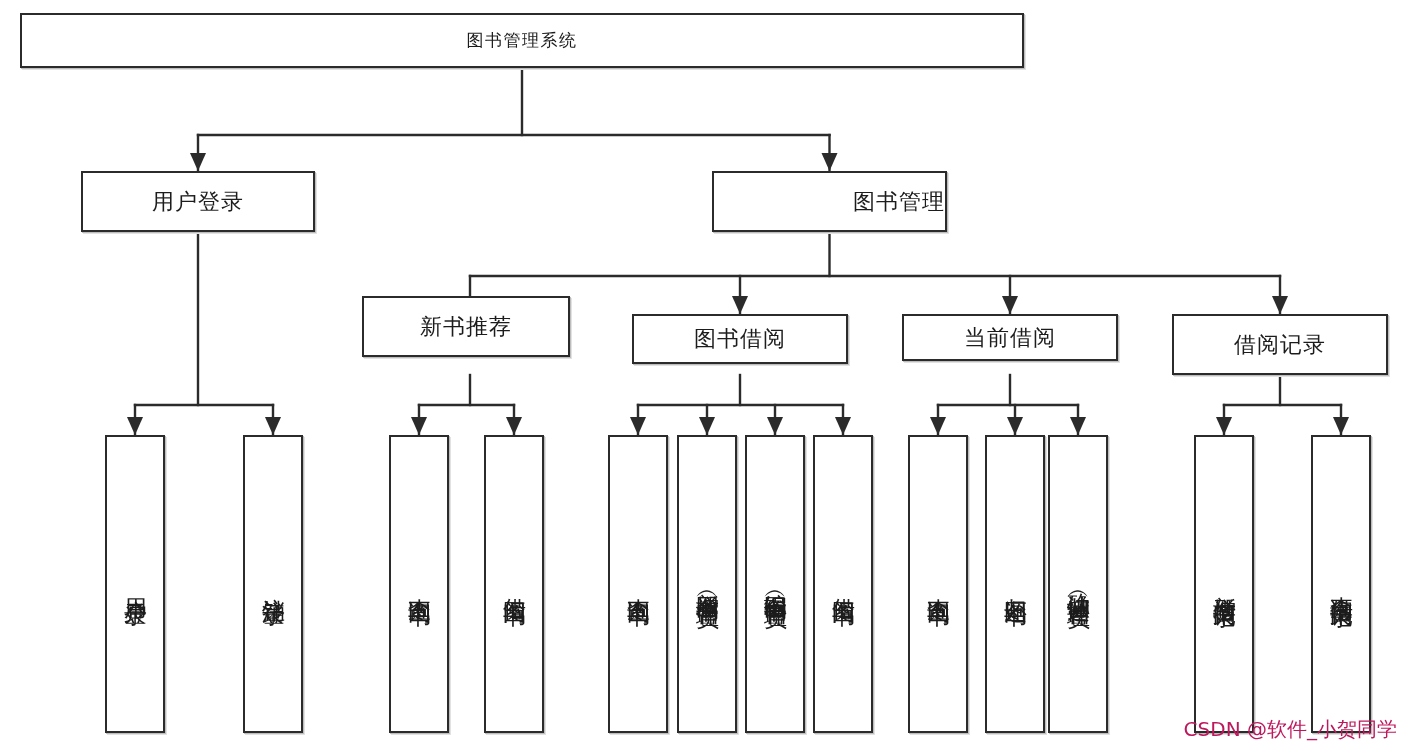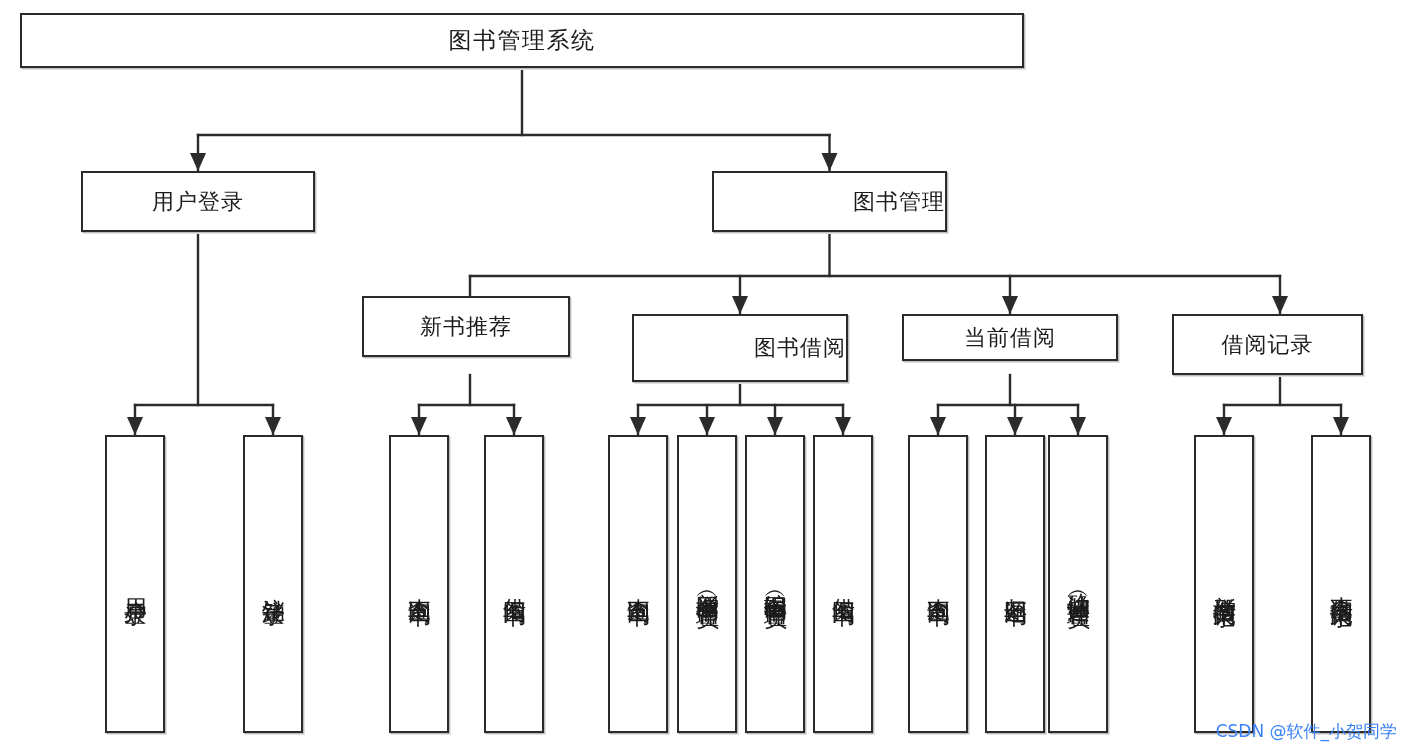--- a/index.html
+++ b/index.html
@@ -37,21 +37,21 @@
     text-align: center;
     line-height: 1.0;
     white-space: nowrap;
     letter-spacing: 0.5px;
   }
   .node-box.horizontal .node-label {
     font-size: 22px;
     letter-spacing: 1px;
   }
   .node-box.root .node-label {
-    font-size: 23px;
+    font-size: 17px;
     letter-spacing: 1.5px;
   }
   .node-box.vertical .node-label {
     writing-mode: vertical-rl;
     text-orientation: upright;
     font-size: 23px;
     line-height: 1.12;
     letter-spacing: 2px;
   }
   svg#connectors {
@@ -69,22 +69,22 @@
     stroke-linecap: square;
   }
   .conn-arrow {
     fill: #2b2b2b;
   }
   #watermark {
     position: absolute;
     right: 8px;
     bottom: 4px;
     font-family: "DejaVu Sans", "Liberation Sans", sans-serif;
-    font-size: 17px;
-    color: #3b82f6;
+    font-size: 20px;
+    color: #be185d;
     white-space: nowrap;
     user-select: none;
   }
 </style>
 </head>
 <body>
 
 <div id="diagram-root">
   <svg id="connectors" viewBox="0 0 1405 747">
       <line x1="522" y1="68" x2="522" y2="135" class="conn-line"></line>
@@ -146,27 +146,27 @@
       </div>
       <div class="node-box horizontal" style="left: 81px; top: 171px; width: 234px; height: 61px;">
         <span class="node-label">用户登录</span>
       </div>
       <div class="node-box horizontal" style="left: 712px; top: 171px; width: 235px; height: 61px; justify-content: flex-end;">
         <span class="node-label">图书管理</span>
       </div>
       <div class="node-box horizontal" style="left: 362px; top: 296px; width: 208px; height: 61px;">
         <span class="node-label">新书推荐</span>
       </div>
-      <div class="node-box horizontal" style="left: 632px; top: 314px; width: 216px; height: 68px; justify-content: flex-end;">
+      <div class="node-box horizontal" style="left: 632px; top: 314px; width: 216px; height: 50px;">
         <span class="node-label">图书借阅</span>
       </div>
       <div class="node-box horizontal" style="left: 902px; top: 314px; width: 216px; height: 47px;">
         <span class="node-label">当前借阅</span>
       </div>
-      <div class="node-box horizontal" style="left: 1172px; top: 314px; width: 191px; height: 61px;">
+      <div class="node-box horizontal" style="left: 1172px; top: 314px; width: 216px; height: 61px;">
         <span class="node-label">借阅记录</span>
       </div>
       <div class="node-box vertical" style="left: 105px; top: 435px; width: 60px; height: 298px;">
         <span class="node-label">用户登录</span>
       </div>
       <div class="node-box vertical" style="left: 243px; top: 435px; width: 60px; height: 298px;">
         <span class="node-label">注销登录</span>
       </div>
       <div class="node-box vertical" style="left: 389px; top: 435px; width: 60px; height: 298px;">
         <span class="node-label">查询图书</span>

